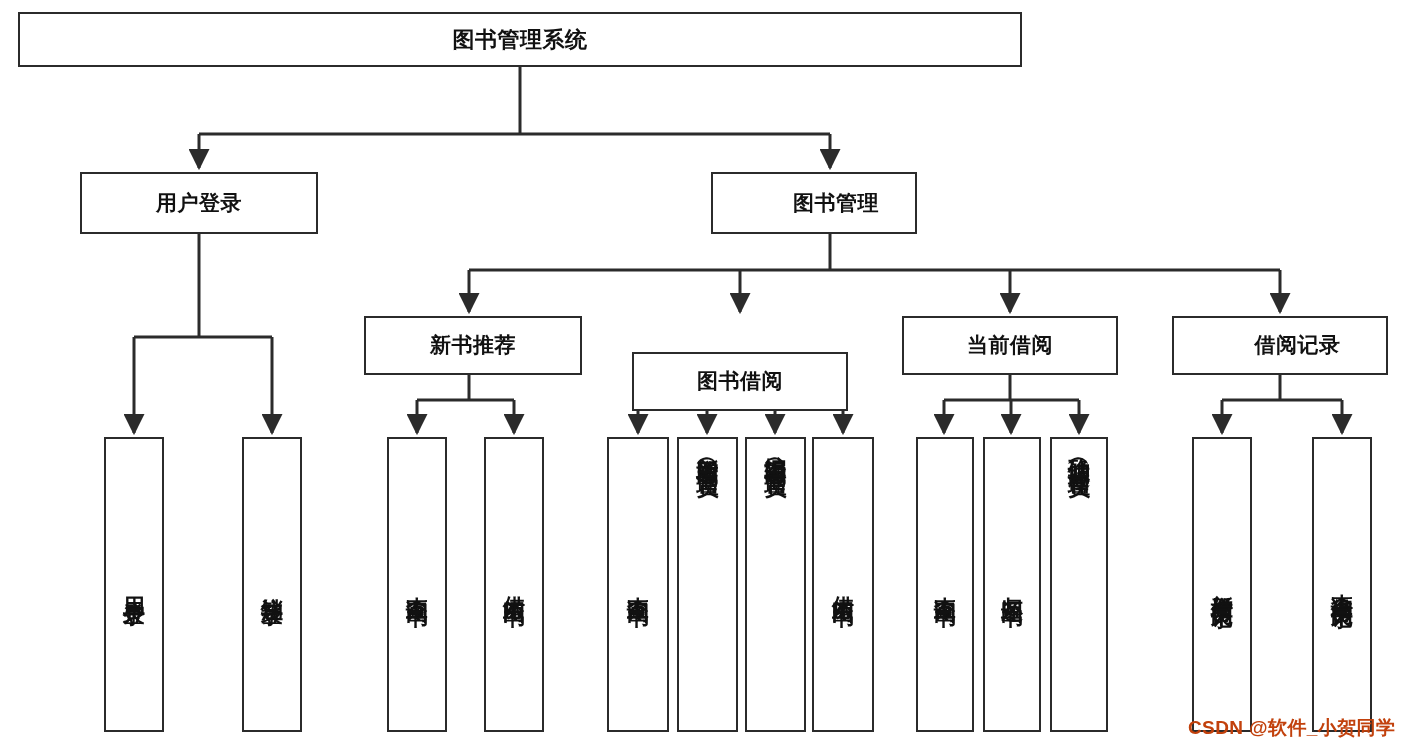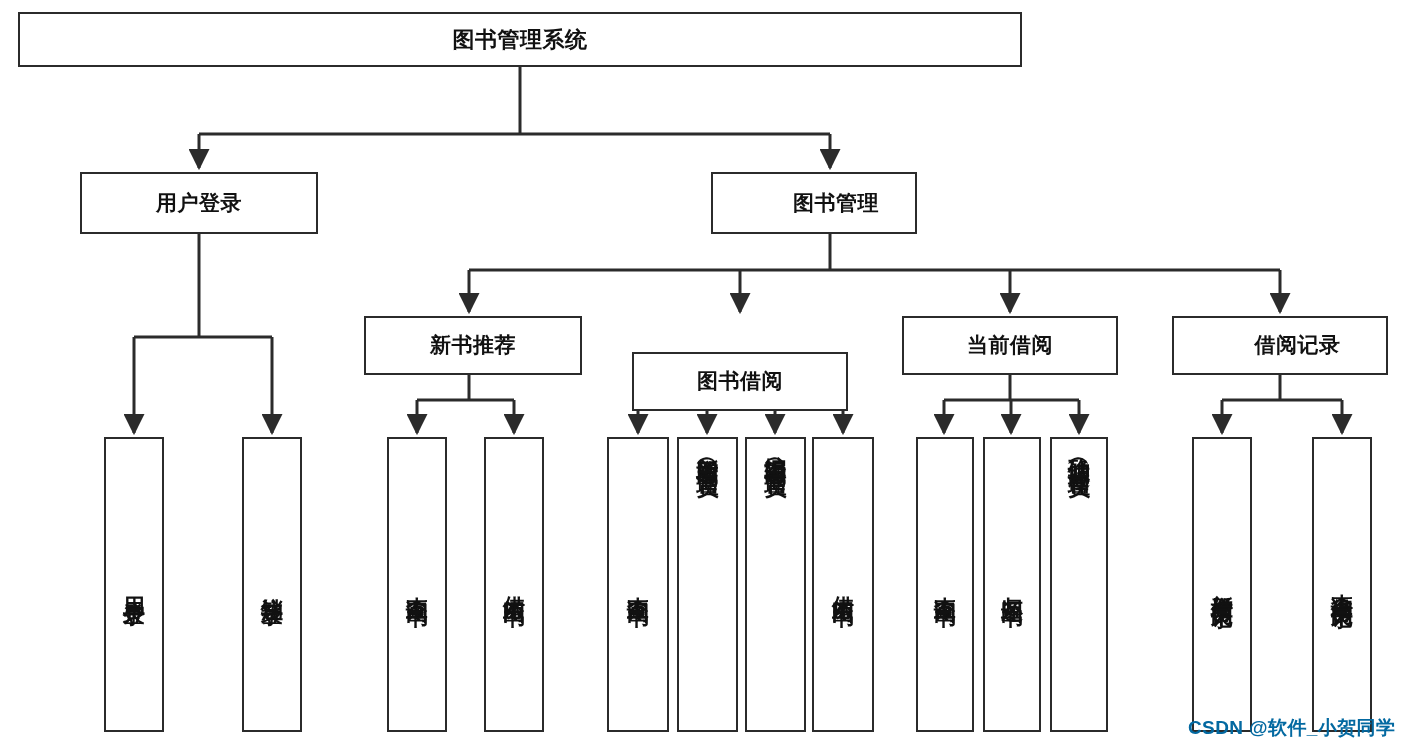--- a/index.html
+++ b/index.html
@@ -64,21 +64,21 @@
     letter-spacing: 3px;
     line-height: 1;
     margin: 0 auto;
   }
   .node.v.mid {
     align-items: center;
   }
   .watermark {
     position: absolute;
     font-size: 19px;
-    color: #0369a1;
+    color: #c2410c;
     white-space: nowrap;
     letter-spacing: 0.4px;
   }
 </style>
 </head>
 <body>
 
 <div id="canvas">
 
   <svg id="wires" viewBox="0 0 1405 747">

